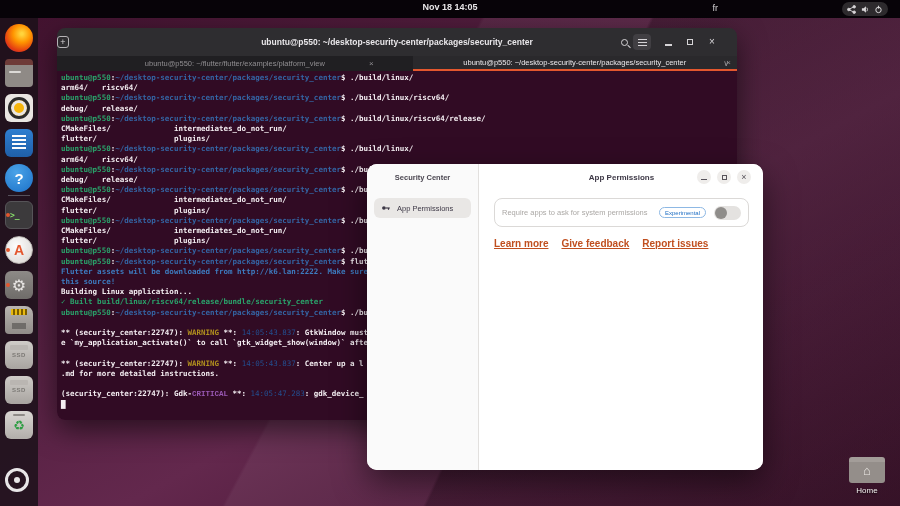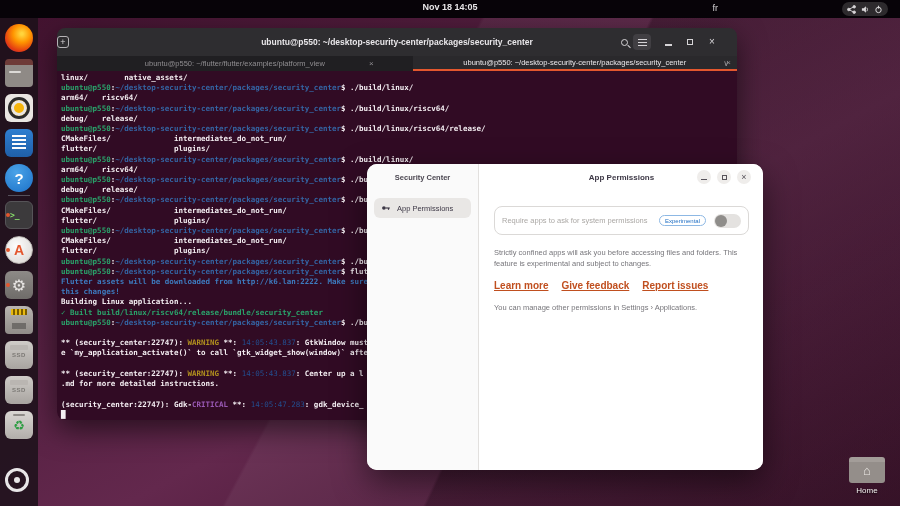--- a/index.html
+++ b/index.html
@@ -81,21 +81,21 @@
   #tabbar-chevron { position:absolute; right:8px; top:31px; color:#9b999c; font-size:8px; }
 
   #term-body { position:absolute; left:0; top:43px; width:100%; height:349px; background:#310b24; border-radius:0 0 8px 8px;
     padding:2px 0 0 4px; overflow:hidden; }
   .tline { font-family:"DejaVu Sans Mono",monospace; font-size:7.5px; line-height:10.2px; white-space:pre; color:#f4eef2; font-weight:bold; }
   .c-w { color:#f4eef2; }
   .c-u { color:#2aa46b; }
   .c-p { color:#3465a4; }
   .c-y { color:#b08f1e; }
   .c-t { color:#234e8f; font-weight:normal; }
-  .c-m { color:#9a59b5; }
+  .c-m { color:#9a59b5;font-family:Liberation Mono, monospace; }
   .c-g { color:#2aa46b; }
   .c-b { color:#3d7bbf; }
 
   
   #seccenter { position:absolute; left:367px; top:164px; width:396px; height:306px; border-radius:10px;
     box-shadow:0 12px 32px rgba(0,0,0,0.5); z-index:20; background:#ffffff; }
   #sc-sidebar { position:absolute; left:0; top:0; width:112px; height:100%; background:#fafafa;
     border-right:1px solid #e2e0de; border-radius:10px 0 0 10px; }
   #sc-sidebar-title { text-align:center; margin-top:9px; font-size:7.5px; font-weight:bold; color:#4a4650; }
   .sc-nav-item { margin:16px 7px 0 7px; height:20px; background:#e9e7e5; border-radius:6px;
@@ -106,21 +106,21 @@
   #sc-main { position:absolute; left:113px; top:0; width:283px; height:100%; border-radius:0 10px 10px 0; background:#fff; }
   #sc-header { position:relative; height:30px; }
   #sc-title { position:absolute; left:50%; top:9px; transform:translateX(-50%); font-size:8px; font-weight:bold; color:#3d3846; white-space:nowrap; }
   .sc-ctrl { position:absolute; top:6px; width:14px; height:14px; border-radius:50%; background:#efedeb;
     display:flex; align-items:center; justify-content:center; color:#57535a; }
   #sc-min { right:52px; } #sc-max { right:32px; } #sc-close { right:12px; }
   .sc-glyph-min { width:6px; height:1.3px; background:#57535a; margin-top:5px; }
   .sc-glyph-max { width:5px; height:5px; border:1.2px solid #57535a; }
   .sc-glyph-x { font-size:9px; line-height:9px; }
 
-  #sc-card { margin:12px 14px 0 14px; height:29px; border:1px solid #dbd9d7; border-radius:8px;
+  #sc-card { margin:4px 14px 0 14px; height:29px; border:1px solid #dbd9d7; border-radius:8px;
     display:flex; align-items:center; padding:0 7px; }
   #sc-toggle-label { font-size:7.5px; color:#aba8a5; flex:1; white-space:nowrap; overflow:hidden; }
   #sc-badge { border:1px solid #8db8e4; color:#1f6fc4; font-size:6px; padding:1.5px 5px; border-radius:8px; white-space:nowrap; }
   #sc-toggle { margin-left:8px; width:27px; height:14px; background:#e4e2e0; border-radius:8px; position:relative; flex:none; }
   #sc-knob { position:absolute; left:1px; top:1px; width:12px; height:12px; border-radius:50%; background:#8f8d8a; }
 
   #sc-desc { margin:13px 14px 0 14px; font-size:7.5px; color:#77767b; line-height:10.5px; }
   #sc-links { margin:11px 14px 0 14px; display:flex; gap:13px; }
   .sc-link { font-size:10px; font-weight:bold; color:#c04f1f; text-decoration:underline; white-space:nowrap; }
   #sc-footnote { margin:12px 14px 0 14px; font-size:7.5px; color:#77767b; }
@@ -239,42 +239,41 @@
         <span>ubuntu@p550: ~/flutter/flutter/examples/platform_view</span>
         <span class="tab-x">×</span>
       </div>
       <div class="term-tab" id="tab-1">
         <span>ubuntu@p550: ~/desktop-security-center/packages/security_center</span>
         <span class="tab-x">×</span>
       </div>
     </div>
     <div id="tabbar-chevron">∨</div>
     <div id="term-body">
-        <div class="tline"><span class="c-w">linux/        native_assets/</span></div>
         <div class="tline"><span class="c-u">ubuntu@p550</span><span class="c-w">:</span><span class="c-p">~/desktop-security-center/packages/security_center</span><span class="c-w">$ </span><span class="c-w">./build/linux/</span></div>
         <div class="tline"><span class="c-w">arm64/   riscv64/</span></div>
         <div class="tline"><span class="c-u">ubuntu@p550</span><span class="c-w">:</span><span class="c-p">~/desktop-security-center/packages/security_center</span><span class="c-w">$ </span><span class="c-w">./build/linux/riscv64/</span></div>
         <div class="tline"><span class="c-w">debug/   release/</span></div>
         <div class="tline"><span class="c-u">ubuntu@p550</span><span class="c-w">:</span><span class="c-p">~/desktop-security-center/packages/security_center</span><span class="c-w">$ </span><span class="c-w">./build/linux/riscv64/release/</span></div>
         <div class="tline"><span class="c-w">CMakeFiles/              intermediates_do_not_run/</span></div>
         <div class="tline"><span class="c-w">flutter/                 plugins/</span></div>
         <div class="tline"><span class="c-u">ubuntu@p550</span><span class="c-w">:</span><span class="c-p">~/desktop-security-center/packages/security_center</span><span class="c-w">$ </span><span class="c-w">./build/linux/</span></div>
         <div class="tline"><span class="c-w">arm64/   riscv64/</span></div>
         <div class="tline"><span class="c-u">ubuntu@p550</span><span class="c-w">:</span><span class="c-p">~/desktop-security-center/packages/security_center</span><span class="c-w">$ </span><span class="c-w">./build/linux/riscv64/</span></div>
         <div class="tline"><span class="c-w">debug/   release/</span></div>
         <div class="tline"><span class="c-u">ubuntu@p550</span><span class="c-w">:</span><span class="c-p">~/desktop-security-center/packages/security_center</span><span class="c-w">$ </span><span class="c-w">./build/linux/riscv64/release/</span></div>
         <div class="tline"><span class="c-w">CMakeFiles/              intermediates_do_not_run/</span></div>
         <div class="tline"><span class="c-w">flutter/                 plugins/</span></div>
         <div class="tline"><span class="c-u">ubuntu@p550</span><span class="c-w">:</span><span class="c-p">~/desktop-security-center/packages/security_center</span><span class="c-w">$ </span><span class="c-w">./build/linux/riscv64/release/</span></div>
         <div class="tline"><span class="c-w">CMakeFiles/              intermediates_do_not_run/</span></div>
         <div class="tline"><span class="c-w">flutter/                 plugins/</span></div>
         <div class="tline"><span class="c-u">ubuntu@p550</span><span class="c-w">:</span><span class="c-p">~/desktop-security-center/packages/security_center</span><span class="c-w">$ </span><span class="c-w">./build/linux/riscv64/release/bundle/</span></div>
         <div class="tline"><span class="c-u">ubuntu@p550</span><span class="c-w">:</span><span class="c-p">~/desktop-security-center/packages/security_center</span><span class="c-w">$ </span><span class="c-w">flutter build linux --release</span></div>
         <div class="tline"><span class="c-b">Flutter assets will be downloaded from http://k6.lan:2222. Make sure you trust</span></div>
-        <div class="tline"><span class="c-b">this changes!</span></div>
+        <div class="tline"><span class="c-b">this source!</span></div>
         <div class="tline"><span class="c-w">Building Linux application...</span></div>
         <div class="tline"><span class="c-g">✓ Built build/linux/riscv64/release/bundle/security_center</span></div>
         <div class="tline"><span class="c-u">ubuntu@p550</span><span class="c-w">:</span><span class="c-p">~/desktop-security-center/packages/security_center</span><span class="c-w">$ </span><span class="c-w">./build/linux/riscv64/release/bundle/security_center</span></div>
         <div class="tline"><span class="c-w"> </span></div>
         <div class="tline"><span class="c-w">** (security_center:22747): </span><span class="c-y">WARNING</span><span class="c-w"> **: </span><span class="c-t">14:05:43.837</span><span class="c-w">: GtkWindow must be shown insid</span></div>
         <div class="tline"><span class="c-w">e `my_application_activate()` to call `gtk_widget_show(window)` after</span></div>
         <div class="tline"><span class="c-w"> </span></div>
         <div class="tline"><span class="c-w">** (security_center:22747): </span><span class="c-y">WARNING</span><span class="c-w"> **: </span><span class="c-t">14:05:43.837</span><span class="c-w">: Center up a l</span></div>
         <div class="tline"><span class="c-w">.md for more detailed instructions.</span></div>
         <div class="tline"><span class="c-w"> </span></div>
@@ -308,27 +307,25 @@
             <span class="sc-glyph-x">×</span>
           </div>
       </div>
       <div id="sc-card">
         <span id="sc-toggle-label">Require apps to ask for system permissions</span>
         <span id="sc-badge">Experimental</span>
         <span id="sc-toggle">
             <span id="sc-knob"></span>
           </span>
       </div>
-      <div id="sc-desc">Strictly confined apps will ask you before accessing files and folders. This feature is experimental and subject to changes.</div>
       <div id="sc-links">
           <span class="sc-link">Learn more</span>
           <span class="sc-link">Give feedback</span>
           <span class="sc-link">Report issues</span>
         </div>
-      <div id="sc-footnote">You can manage other permissions in Settings › Applications.</div>
     </div>
   </div>
 
   <div id="home-icon">
     <div id="home-folder">
         <span>⌂</span>
       </div>
     <div id="home-label">Home</div>
   </div>
 

